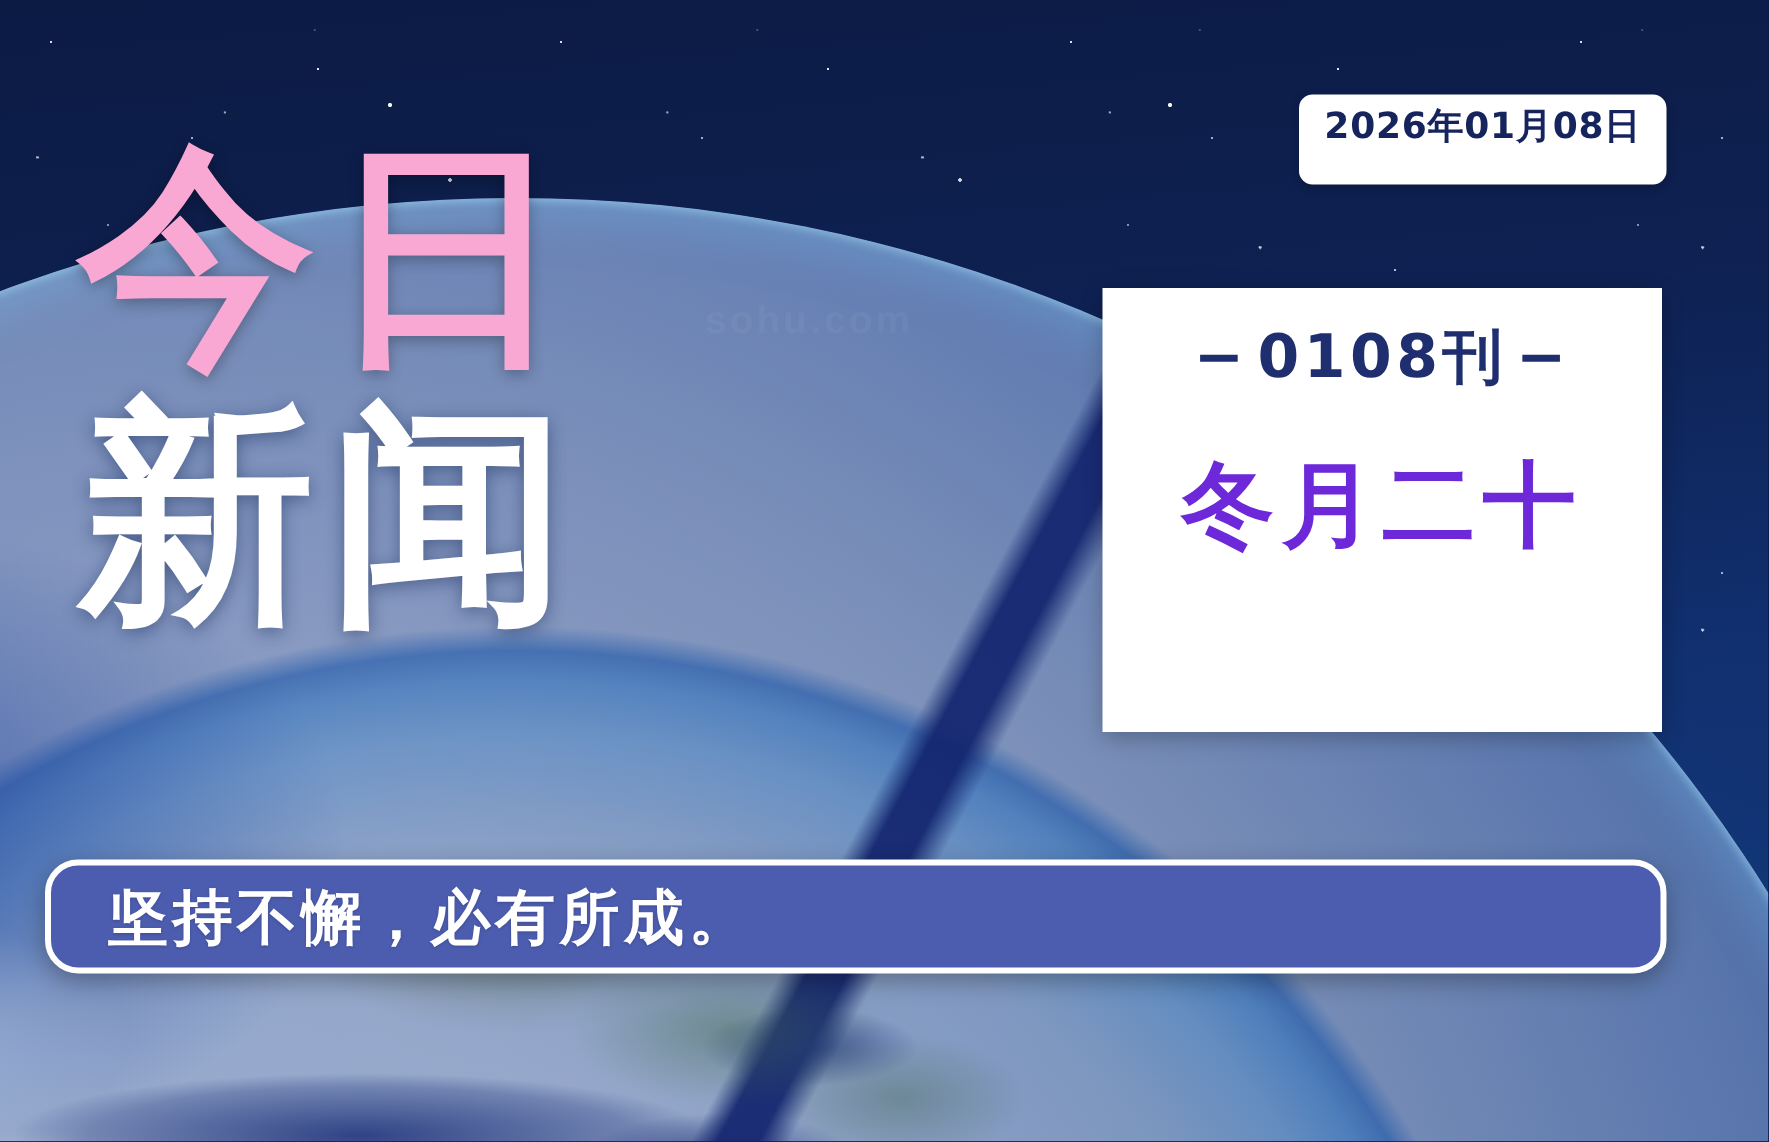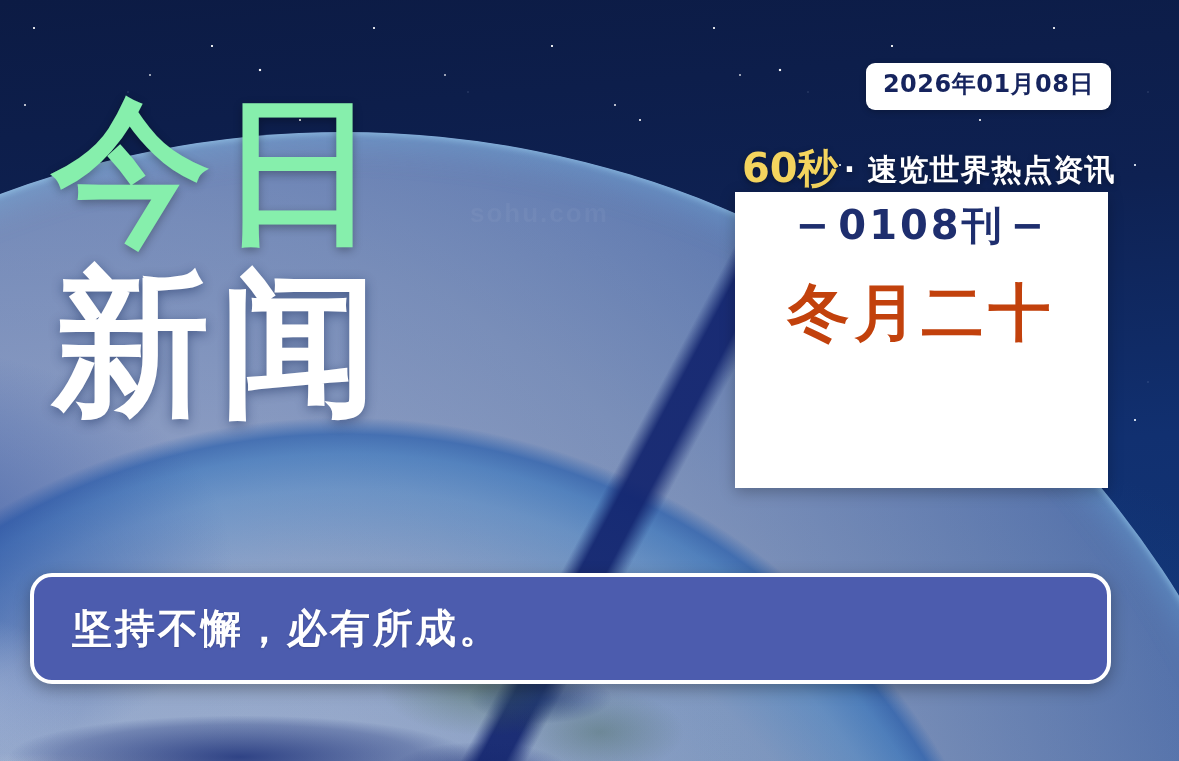--- a/index.html
+++ b/index.html
@@ -159,32 +159,32 @@
     position:absolute; left:52px; top:96px;
     line-height:0.96;
   }
   .title-line {
     font-size:158px;
     font-weight:900;
     letter-spacing:10px;
     white-space:nowrap;
     font-family:"DejaVu Sans","Liberation Sans",sans-serif;
   }
-  .title-1 { color:#86efac; text-shadow:0 3px 10px rgba(0,0,0,0.30); }
+  .title-1 { color:#f9a8d4; text-shadow:0 3px 10px rgba(0,0,0,0.30); }
   .title-2 { color:#ffffff; text-shadow:0 3px 12px rgba(12,30,80,0.45); margin-top:20px; }
 
   
   .date-pill {
     position:absolute; right:68px; top:63px;
     background:#ffffff;
     color:#16245e;
     font-size:24px;
     font-weight:700;
     letter-spacing:0.5px;
-    padding:5px 17px 10px;
+    padding:5px 17px 23px;
     border-radius:9px;
     white-space:nowrap;
     box-shadow:0 2px 6px rgba(0,0,0,0.22);
     font-family:"DejaVu Sans","Liberation Sans",sans-serif;
   }
 
   
   .tagline {
     position:absolute; left:742px; top:141px;
     white-space:nowrap;
@@ -202,44 +202,45 @@
 
   
   .info-card {
     position:absolute;
     left:735px; top:192px;
     width:373px; height:296px;
     background:#ffffff;
     box-shadow:0 4px 14px rgba(0,0,0,0.26);
     display:flex; flex-direction:column;
     align-items:center; justify-content:flex-start;
+    padding-top:12px;
     font-family:"DejaVu Sans","Liberation Sans",sans-serif;
   }
   .issue {
     font-size:40px; font-weight:800; color:#1E2E6E;
     letter-spacing:3px; white-space:nowrap;
     margin-top:6px;
   }
   .issue .dash { font-weight:700; margin:0 6px; }
   .weekday {
     font-size:56px; font-weight:900; color:#1E2E6E;
     letter-spacing:5px; white-space:nowrap;
     margin-top:24px;
   }
   .lunar {
-    font-size:62px; font-weight:900; color:#c2410c;
+    font-size:62px; font-weight:900; color:#6d28d9;
     letter-spacing:5px; white-space:nowrap;
-    margin-top:18px;
+    margin-top:30px;
   }
 
   
   .quote-banner {
     position:absolute;
     left:30px; top:573px;
-    width:1081px; height:111px;
+    width:1081px; height:76px;
     background:#4C5CAE;
     border:4px solid #ffffff;
     border-radius:22px;
     display:flex; align-items:center;
     padding-left:38px;
     box-shadow:0 5px 16px rgba(0,0,0,0.30);
   }
   .quote-text {
     color:#ffffff;
     font-size:40px;
@@ -268,23 +269,20 @@
 
   <div class="watermark">sohu.com</div>
 
   <div class="title-block">
     <div class="title-line title-1">今日</div>
     <div class="title-line title-2">新闻</div>
   </div>
 
   <div class="date-pill">2026年01月08日</div>
 
-  <div class="tagline">
-    <span class="sec">60秒</span><span class="rest">· 速览世界热点资讯</span>
-  </div>
 
   <div class="info-card">
     <div class="issue">
       <span class="dash">−</span><span>0108刊</span><span class="dash">−</span>
     </div>
     <div class="lunar">冬月二十</div>
   </div>
 
   <div class="quote-banner">
     <span class="quote-text">坚持不懈，必有所成。</span>

